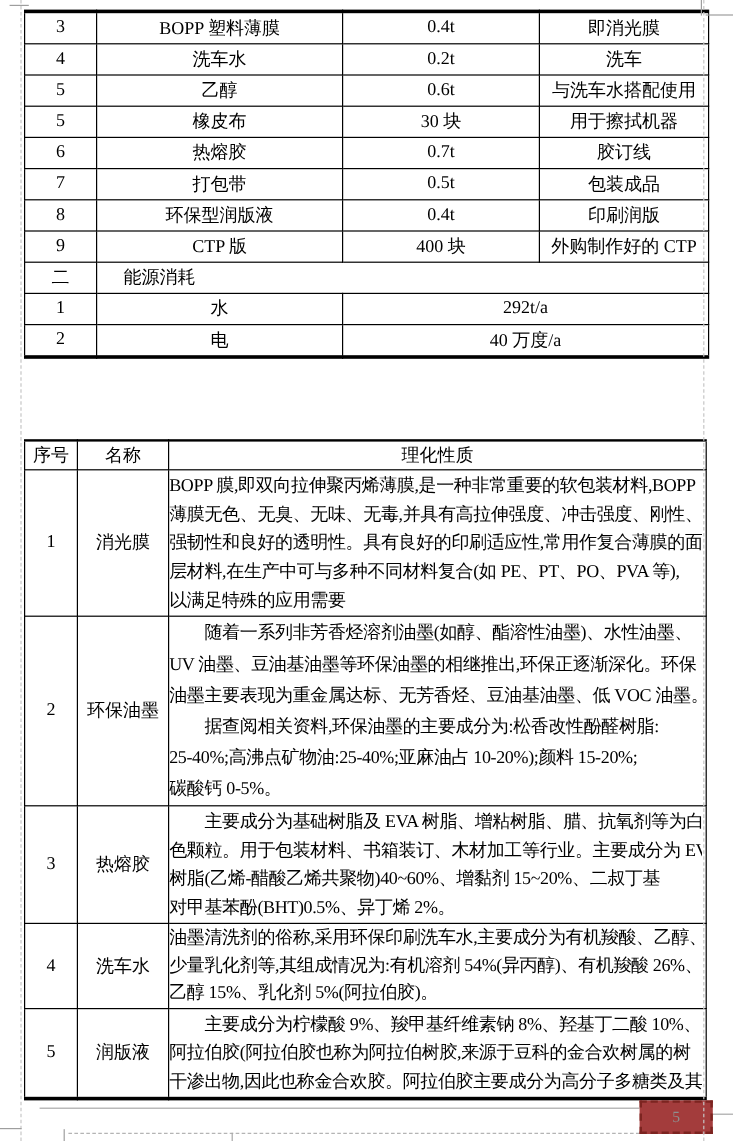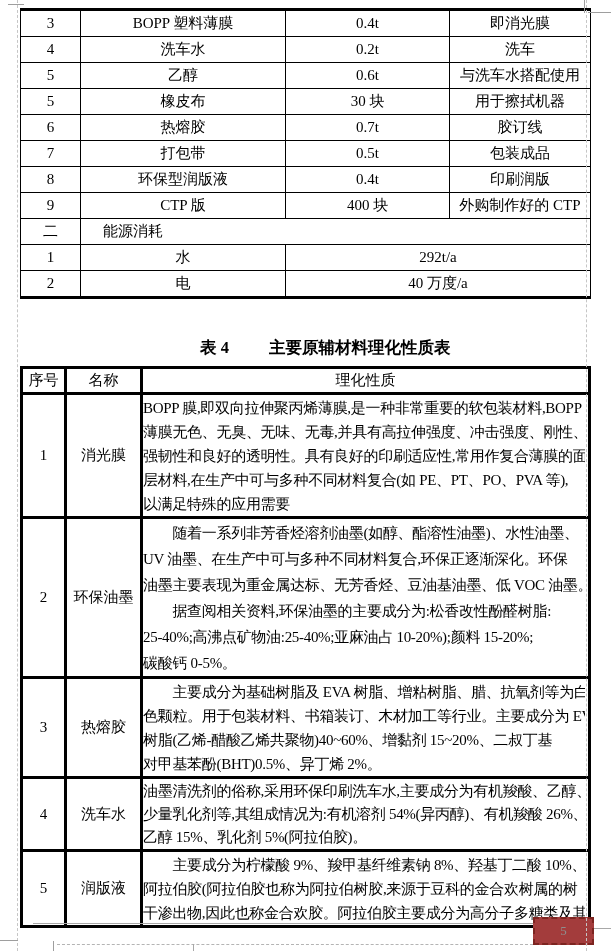--- a/index.html
+++ b/index.html
@@ -26,21 +26,21 @@
 
   
   .body-par{position:absolute;left:39px;top:302px;font-size:16px;z-index:10;}
   .caption{position:absolute;left:200px;top:337px;font-size:16.5px;font-weight:bold;z-index:10;
            display:flex;gap:40px;}
 
   
   .ptable-wrap{position:absolute;left:20px;top:366px;z-index:10;}
   .ptable{width:568px;border-top:2px solid #000;border-bottom:3px solid #000;
           border-left:1px solid #000;border-right:1px solid #000;}
-  .ptable th,.ptable td{border:3px solid #000000;font-size:15px;padding:0;}
+  .ptable th,.ptable td{border:1px solid #000000;font-size:15px;padding:0;}
   .ptable thead th{height:23px;text-align:center;}
   .ptable td.cno,.ptable td.cname{text-align:center;vertical-align:middle;}
   .ptable td.pcell{vertical-align:top;padding:1px 3px 0 0;}
   .pline{white-space:nowrap;overflow:hidden;letter-spacing:-0.3px;text-align:left;}
   .pline.center{text-align:left;}
   tr.prow-0{height:120px;} tr.prow-0 .pline{line-height:24px;}
   tr.prow-1{height:158px;} tr.prow-1 .pline{line-height:26px;}
   tr.prow-2{height:96px;}  tr.prow-2 .pline{line-height:24px;}
   tr.prow-3{height:69px;}  tr.prow-3 .pline{line-height:23px;}
   tr.prow-4{height:72px;}  tr.prow-4 .pline{line-height:24px;}
@@ -146,24 +146,20 @@
           <tr>
     <td>2</td>
     <td>电</td>
     <td colspan="2">40 万度/a</td>
   </tr>
         </tbody>
     </table>
   </div>
 
 
-  <div class="caption">
-    <span>表 4</span>
-    <span>主要原辅材料理化性质表</span>
-  </div>
 
   <div class="ptable-wrap">
     <table class="ptable">
       <colgroup>
           <col style="width:44px">
           <col style="width:76px">
           <col style="width:448px">
         </colgroup>
       <thead>
         <tr>
@@ -182,21 +178,21 @@
               <div class="pline">强韧性和良好的透明性。具有良好的印刷适应性,常用作复合薄膜的面</div>
               <div class="pline">层材料,在生产中可与多种不同材料复合(如 PE、PT、PO、PVA 等),</div>
               <div class="pline center">以满足特殊的应用需要</div>
             </td>
   </tr>
           <tr class="prow-1">
     <td class="cno">2</td>
     <td class="cname">环保油墨</td>
     <td class="pcell">
               <div class="pline">　　随着一系列非芳香烃溶剂油墨(如醇、酯溶性油墨)、水性油墨、</div>
-              <div class="pline">UV 油墨、在生产中可与多种不同材料复合,环保正逐渐深化。环保</div>
+              <div class="pline">UV 油墨、豆油基油墨等环保油墨的相继推出,环保正逐渐深化。环保</div>
               <div class="pline">油墨主要表现为重金属达标、无芳香烃、豆油基油墨、低 VOC 油墨。</div>
               <div class="pline">　　据查阅相关资料,环保油墨的主要成分为:松香改性酚醛树脂:</div>
               <div class="pline">25-40%;高沸点矿物油:25-40%;亚麻油占 10-20%);颜料 15-20%;</div>
               <div class="pline">碳酸钙 0-5%。</div>
             </td>
   </tr>
           <tr class="prow-2">
     <td class="cno">3</td>
     <td class="cname">热熔胶</td>
     <td class="pcell">

